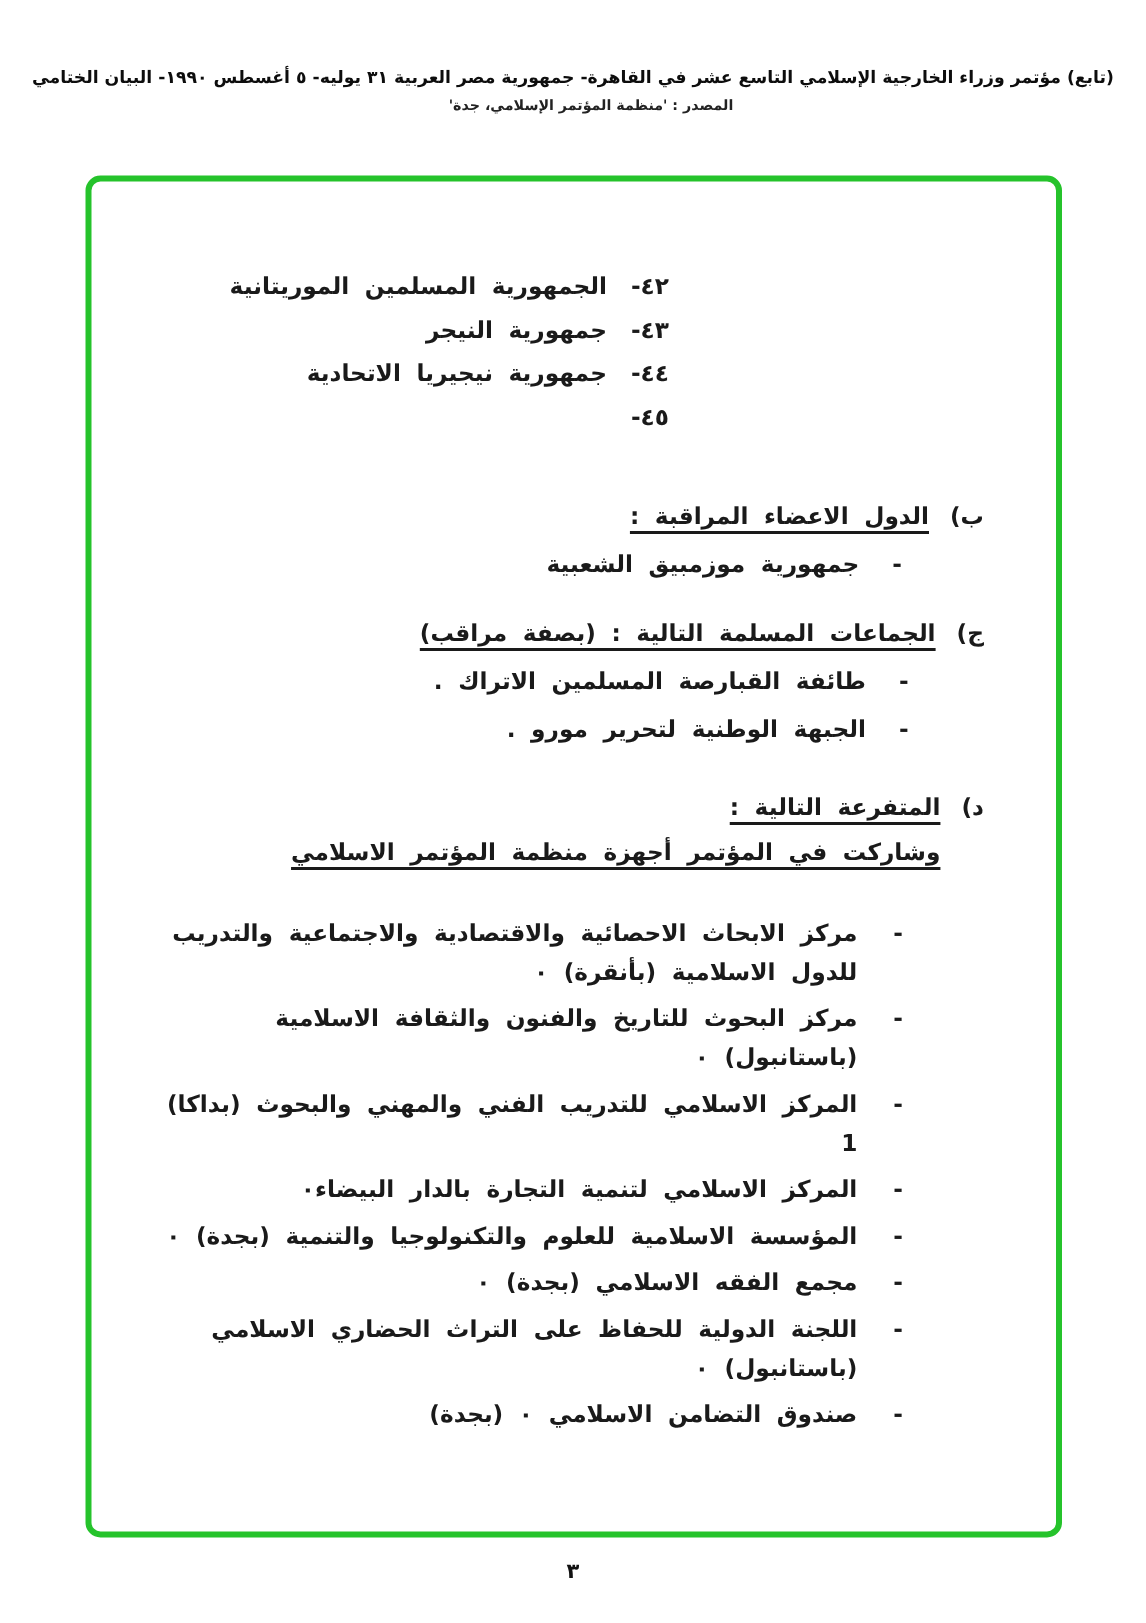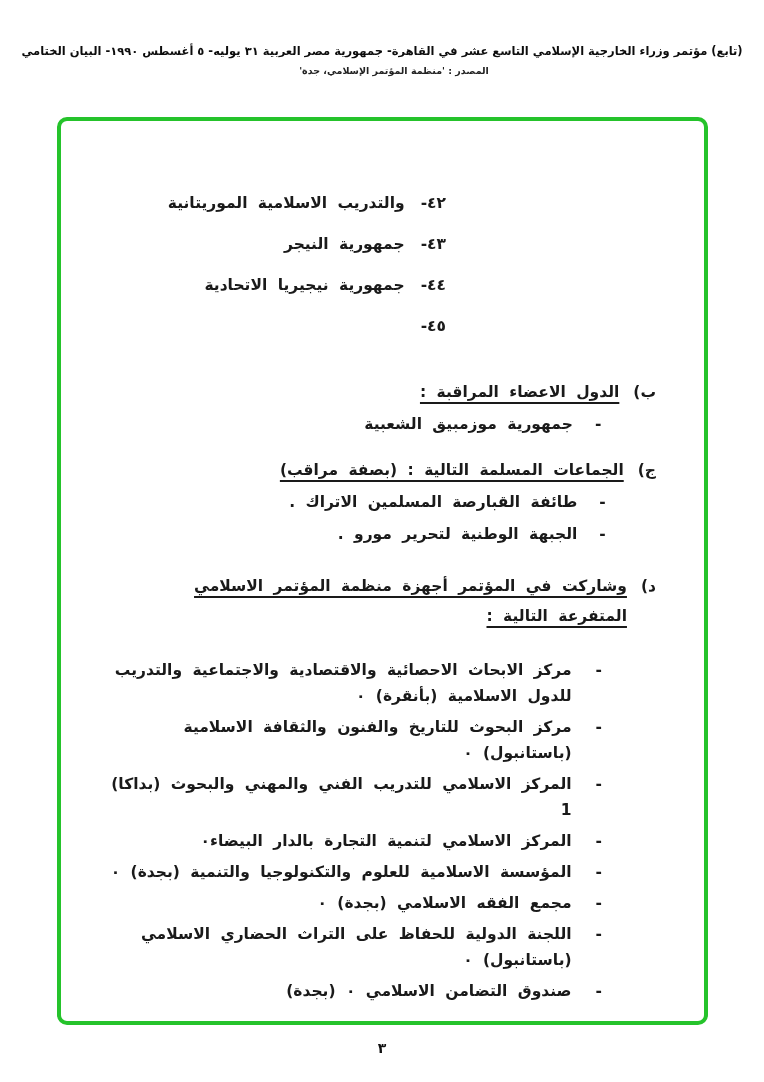--- a/index.html
+++ b/index.html
@@ -43,21 +43,21 @@
 
   
   .numbered { padding-right: 210px; }
   .num-row {
     display: flex;
     gap: 16px;
     line-height: 29px;
     align-items: baseline;
     white-space: nowrap;
   }
-  .num-row .num { flex: 0 0 auto; margin-top: 12px; }
+  .num-row .num { flex: 0 0 auto; }
 
   
   .section { display: flex; gap: 14px; align-items: flex-start; }
   .sec-b { margin-top: 36px; }
   .sec-c { margin-top: 16px; }
   .sec-d { margin-top: 22px; }
   .marker { flex: 0 0 auto; line-height: 30px; }
   .sec-body { flex: 1 1 auto; }
   .sec-title {
     line-height: 30px;
@@ -106,21 +106,21 @@
     <div class="h1">(تابع) مؤتمر وزراء الخارجية الإسلامي التاسع عشر في القاهرة- جمهورية مصر العربية ٣١ يوليه- ٥ أغسطس ١٩٩٠- البيان الختامي</div>
     <div class="h2">المصدر : 'منظمة المؤتمر الإسلامي، جدة'</div>
   </div>
 
   <div class="frame" style="border-color: rgb(37, 195, 43);">
     <div class="content">
 
       <div class="numbered">
         <div class="num-row">
           <span class="num">٤٢-</span>
-          <span class="txt">والتدريب الاسلامية الموريتانية</span>
+          <span class="txt">الجمهورية المسلمين الموريتانية</span>
         </div>
         <div class="num-row">
           <span class="num">٤٣-</span>
           <span class="txt">جمهورية النيجر</span>
         </div>
         <div class="num-row">
           <span class="num">٤٤-</span>
           <span class="txt">جمهورية نيجيريا الاتحادية</span>
         </div>
         <div class="num-row">
@@ -150,22 +150,22 @@
           <div class="item-row">
             <span class="dash">-</span>
             <span class="txt">الجبهة الوطنية لتحرير مورو .</span>
           </div>
         </div>
       </div>
 
       <div class="section sec-d">
         <span class="marker">د)</span>
         <div class="sec-body">
+          <div class="sec-title">المتفرعة التالية :</div>
           <div class="sec-title">وشاركت في المؤتمر أجهزة منظمة المؤتمر الاسلامي</div>
-          <div class="sec-title">المتفرعة التالية :</div>
         </div>
       </div>
 
       <div class="agencies">
         <div class="item-row">
           <span class="dash">-</span>
           <span class="txt">مركز الابحاث الاحصائية والاقتصادية والاجتماعية والتدريب للدول الاسلامية (بأنقرة) ٠</span>
         </div>
         <div class="item-row">
           <span class="dash">-</span>

